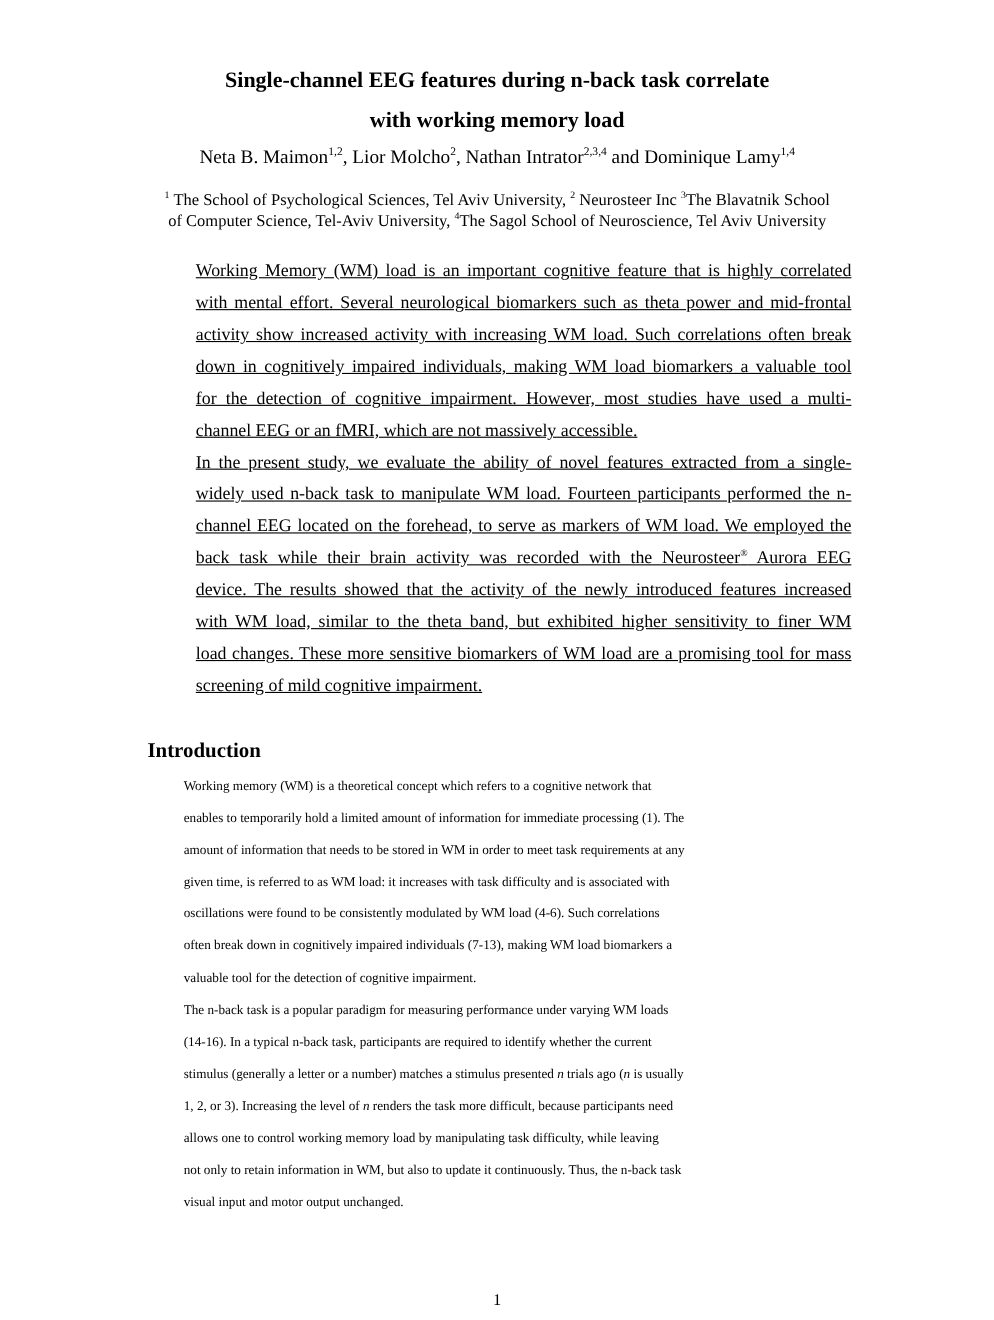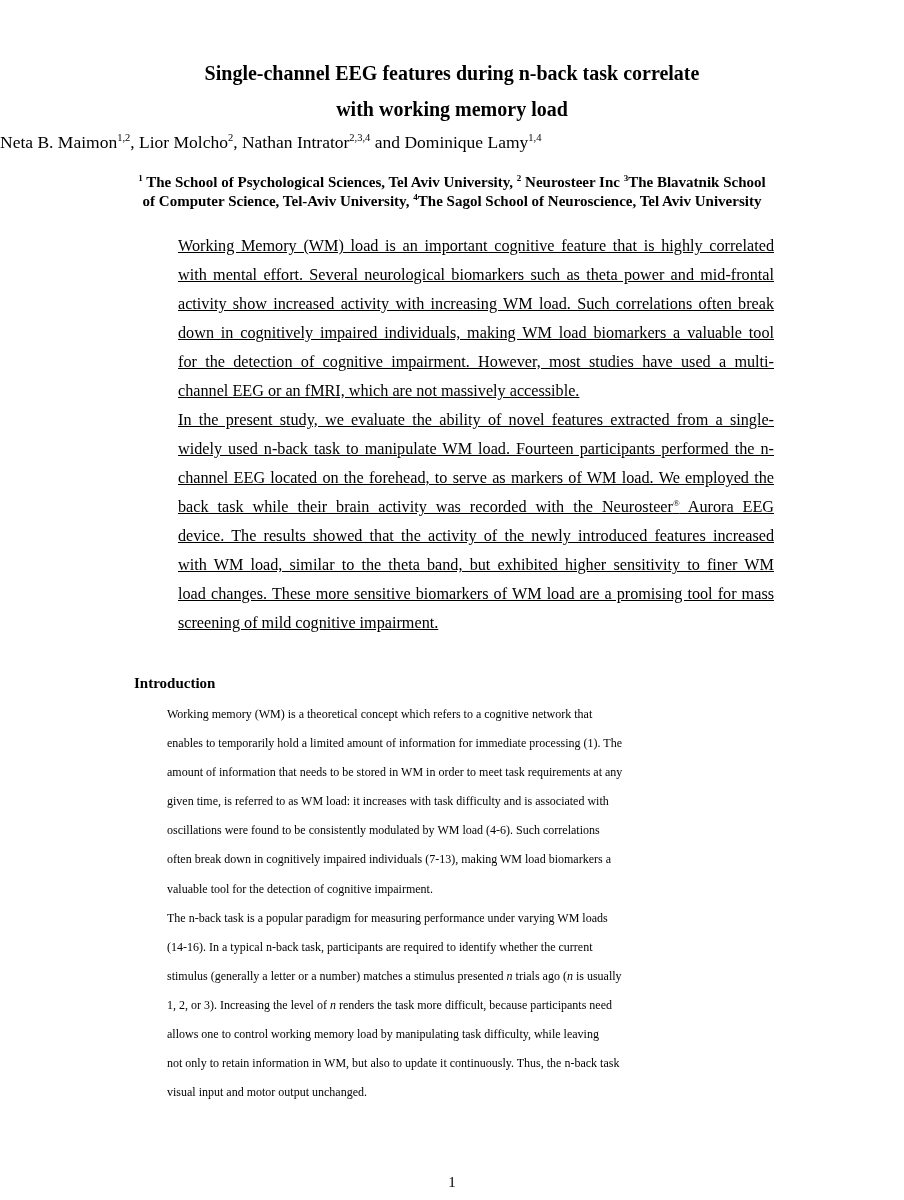--- a/index.html
+++ b/index.html
@@ -30,38 +30,37 @@
     font-size: 20px;
     line-height: 34px;
   }
   .title-1 { top: 56px; }
   .title-2 { top: 92px; }
   .authors {
     position: absolute;
     left: 0;
     width: 904px;
     top: 129px;
-    text-align: left;
+    text-align: center;
     font-size: 17.5px;
     line-height: 26px;
   }
   .authors sup, .affil sup {
     font-size: 0.6em;
     vertical-align: super;
     line-height: 0;
   }
   .affil {
     position: absolute;
     left: 0;
     width: 904px;
     top: 173px;
     text-align: center;
     font-size: 15px;
     line-height: 19px;
-    font-weight: bold;
   }
   .abstract {
     position: absolute;
     left: 178px;
     width: 596px;
     top: 232px;
     font-size: 16.2px;
     line-height: 29px;
     text-align: justify;
   }
@@ -71,21 +70,21 @@
   .abstract sup {
     font-size: 0.55em;
     vertical-align: super;
     line-height: 0;
   }
   .section-heading {
     position: absolute;
     left: 134px;
     top: 671px;
     font-weight: bold;
-    font-size: 15px;
+    font-size: 19px;
     line-height: 24px;
   }
   .intro {
     position: absolute;
     left: 134px;
     width: 640px;
     top: 700px;
     font-size: 12px;
     line-height: 29.1px;
     margin-left: 33px;

